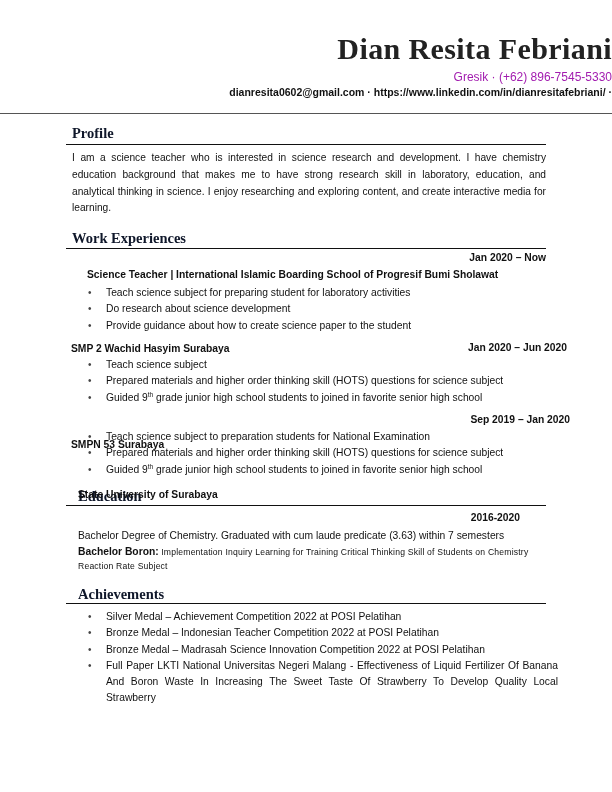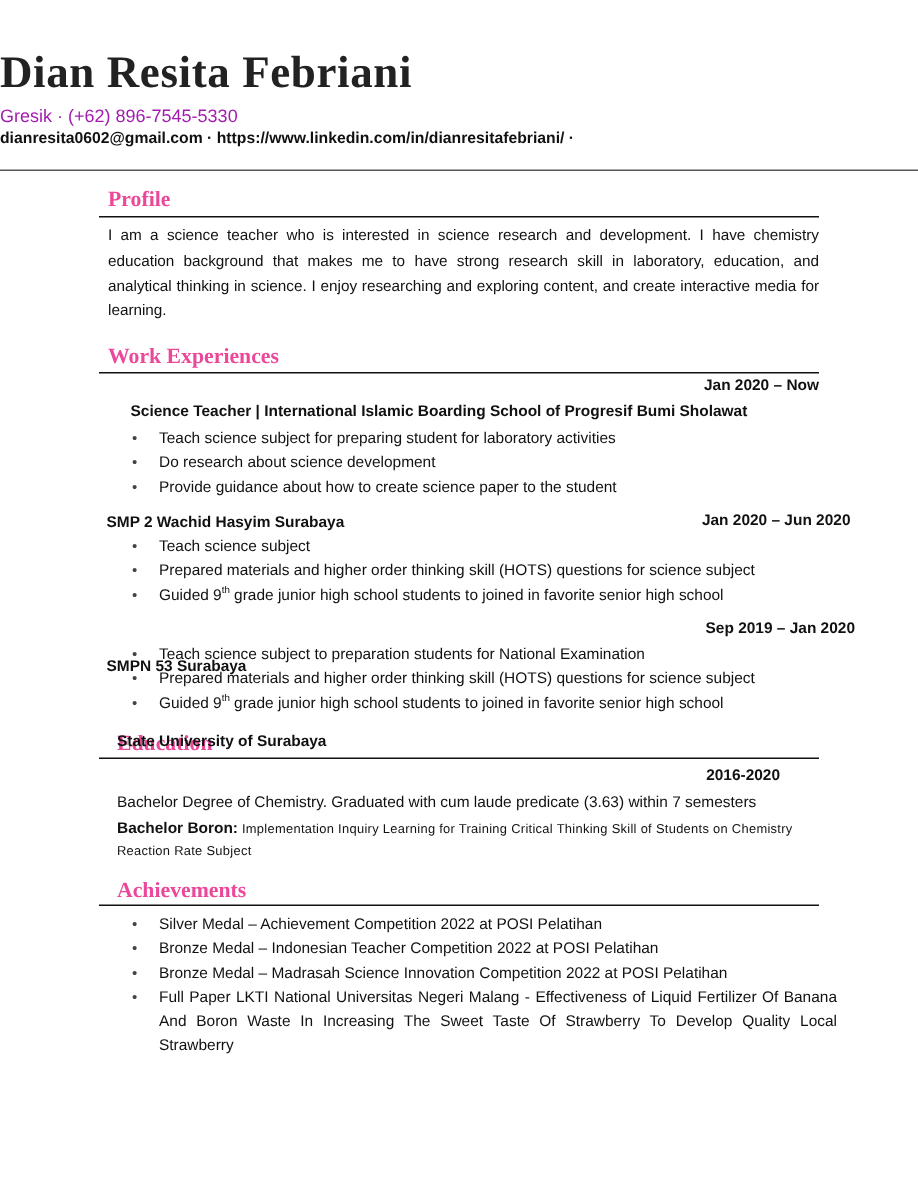--- a/index.html
+++ b/index.html
@@ -1,33 +1,33 @@
 <!DOCTYPE html>
 <html><head>
 <meta charset="utf-8">
 <style>
   html, body { margin: 0; padding: 0; background: #ffffff; }
   body {
     width: 612px; height: 792px; position: relative; overflow: hidden;
     font-family: "Liberation Sans", "DejaVu Sans", sans-serif;
     color: #111111;
   }
-  .header { position: absolute; left: 0; top: 30px; width: 612px; text-align: left; }
+  .header { position: absolute; left: 0; top: 30px; width: 612px; text-align: right; }
   .name {
     font-family: "Liberation Serif", "DejaVu Serif", serif;
     font-weight: bold; font-size: 30px; letter-spacing: 0.4px; color: #222222;
     line-height: 38px;
   }
   .contact1 { font-size: 12px; margin-top: 2px; line-height: 15px; color:#a21caf; }
   .contact2 { font-size: 10.5px; font-weight: bold; line-height: 15px; margin-top: 0px; color:#111; }
   .header-rule { position: absolute; left: 0; top: 113px; width: 612px; height: 0; border-top: 1.5px solid #555555; }
 
   .section-title {
     position: absolute; font-family: "Liberation Serif", "DejaVu Serif", serif;
-    font-weight: bold; font-size: 14.5px; color: #ec4899;
+    font-weight: bold; font-size: 14.5px; color: #0f172a;
   }
   .section-rule { position: absolute; height: 0; border-top: 1.2px solid #111; }
 
   .profile-text {
     position: absolute; left: 72px; top: 150px; width: 474px;
     font-size: 10.2px; line-height: 16.8px; text-align: justify; color: #111;
   }
 
   .row { position: absolute; font-size: 10.3px; line-height: 14px; white-space: nowrap; }
   .bold { font-weight: bold; }

